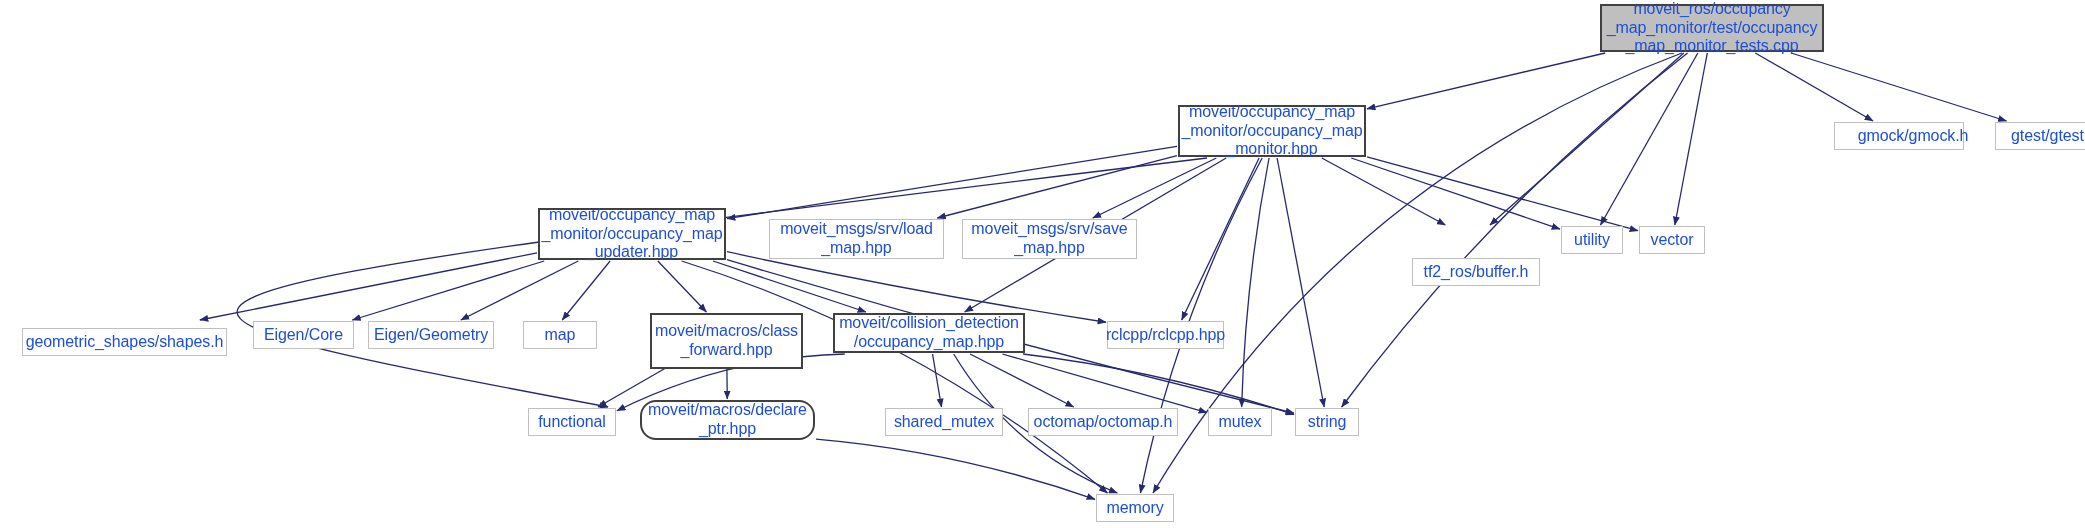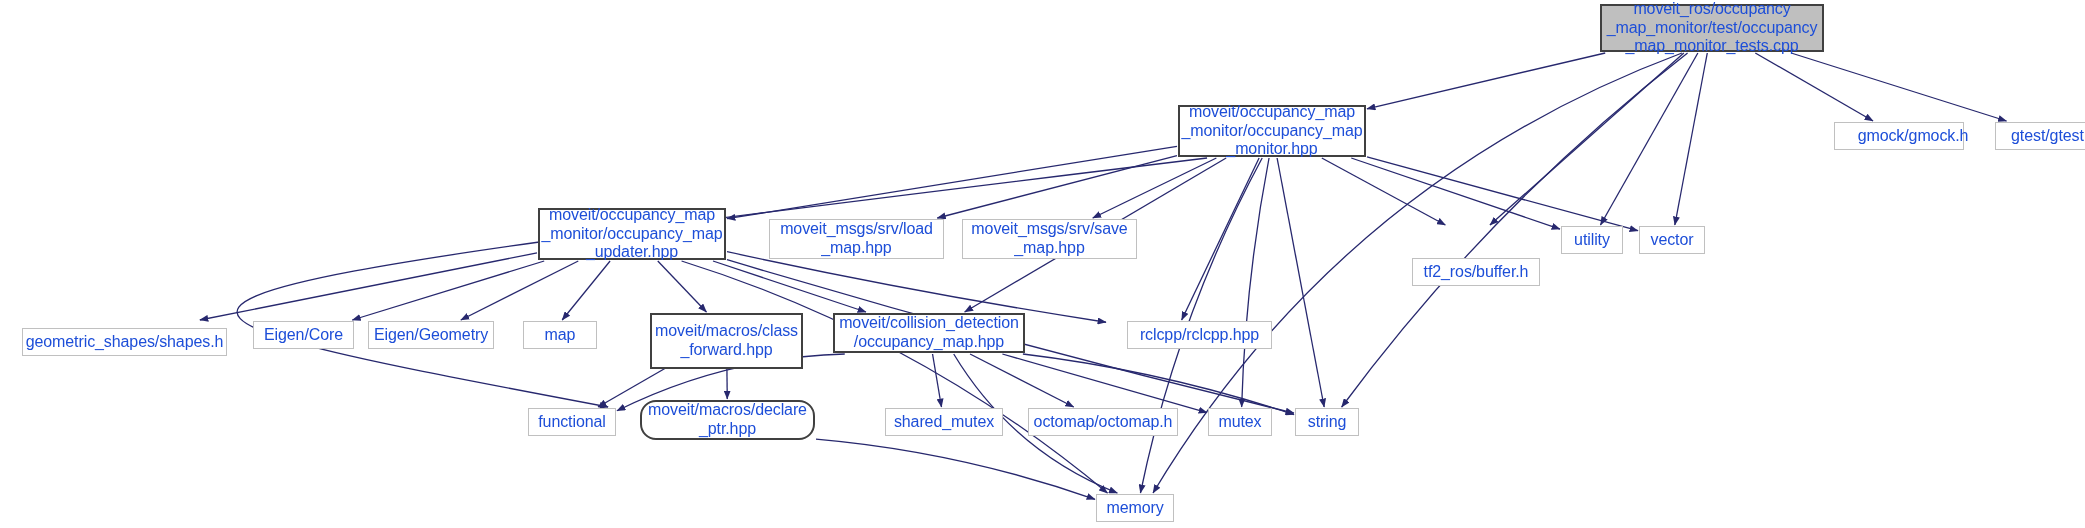--- a/index.html
+++ b/index.html
@@ -116,21 +116,21 @@
       <div class="node" style="left: 1561px; top: 226px; width: 62px; height: 28px;">utility</div>
       <div class="node" style="left: 1639px; top: 226px; width: 66px; height: 28px; text-align: right;">vector</div>
       <div class="node" style="left: 22px; top: 321px; width: 205px; height: 28px; margin-top: 7px;">geometric_shapes/shapes.h</div>
       <div class="node" style="left: 253px; top: 321px; width: 101px; height: 28px;">Eigen/Core</div>
       <div class="node" style="left: 368px; top: 321px; width: 126px; height: 28px;">Eigen/Geometry</div>
       <div class="node" style="left: 523px; top: 321px; width: 74px; height: 28px;">map</div>
       <div class="node bold" style="left: 650px; top: 313px; width: 153px; height: 56px;">moveit/macros/class
 _forward.hpp</div>
       <div class="node bold" style="left: 833px; top: 313px; width: 192px; height: 40px;">moveit/collision_detection
 /occupancy_map.hpp</div>
-      <div class="node" style="left: 1107px; top: 321px; width: 145px; height: 28px; margin-left: 20px;">rclcpp/rclcpp.hpp</div>
+      <div class="node" style="left: 1107px; top: 321px; width: 117px; height: 28px;">rclcpp/rclcpp.hpp</div>
       <div class="node" style="left: 528px; top: 408px; width: 88px; height: 28px;">functional</div>
       <div class="node bold" style="left: 640px; top: 400px; width: 175px; height: 40px; border-radius: 16px;">moveit/macros/declare
 _ptr.hpp</div>
       <div class="node" style="left: 885px; top: 408px; width: 118px; height: 28px;">shared_mutex</div>
       <div class="node" style="left: 1028px; top: 408px; width: 150px; height: 28px;">octomap/octomap.h</div>
       <div class="node" style="left: 1208px; top: 408px; width: 64px; height: 28px;">mutex</div>
       <div class="node" style="left: 1295px; top: 408px; width: 64px; height: 28px;">string</div>
       <div class="node" style="left: 1096px; top: 494px; width: 78px; height: 28px;">memory</div>
     </div>
 </div>

